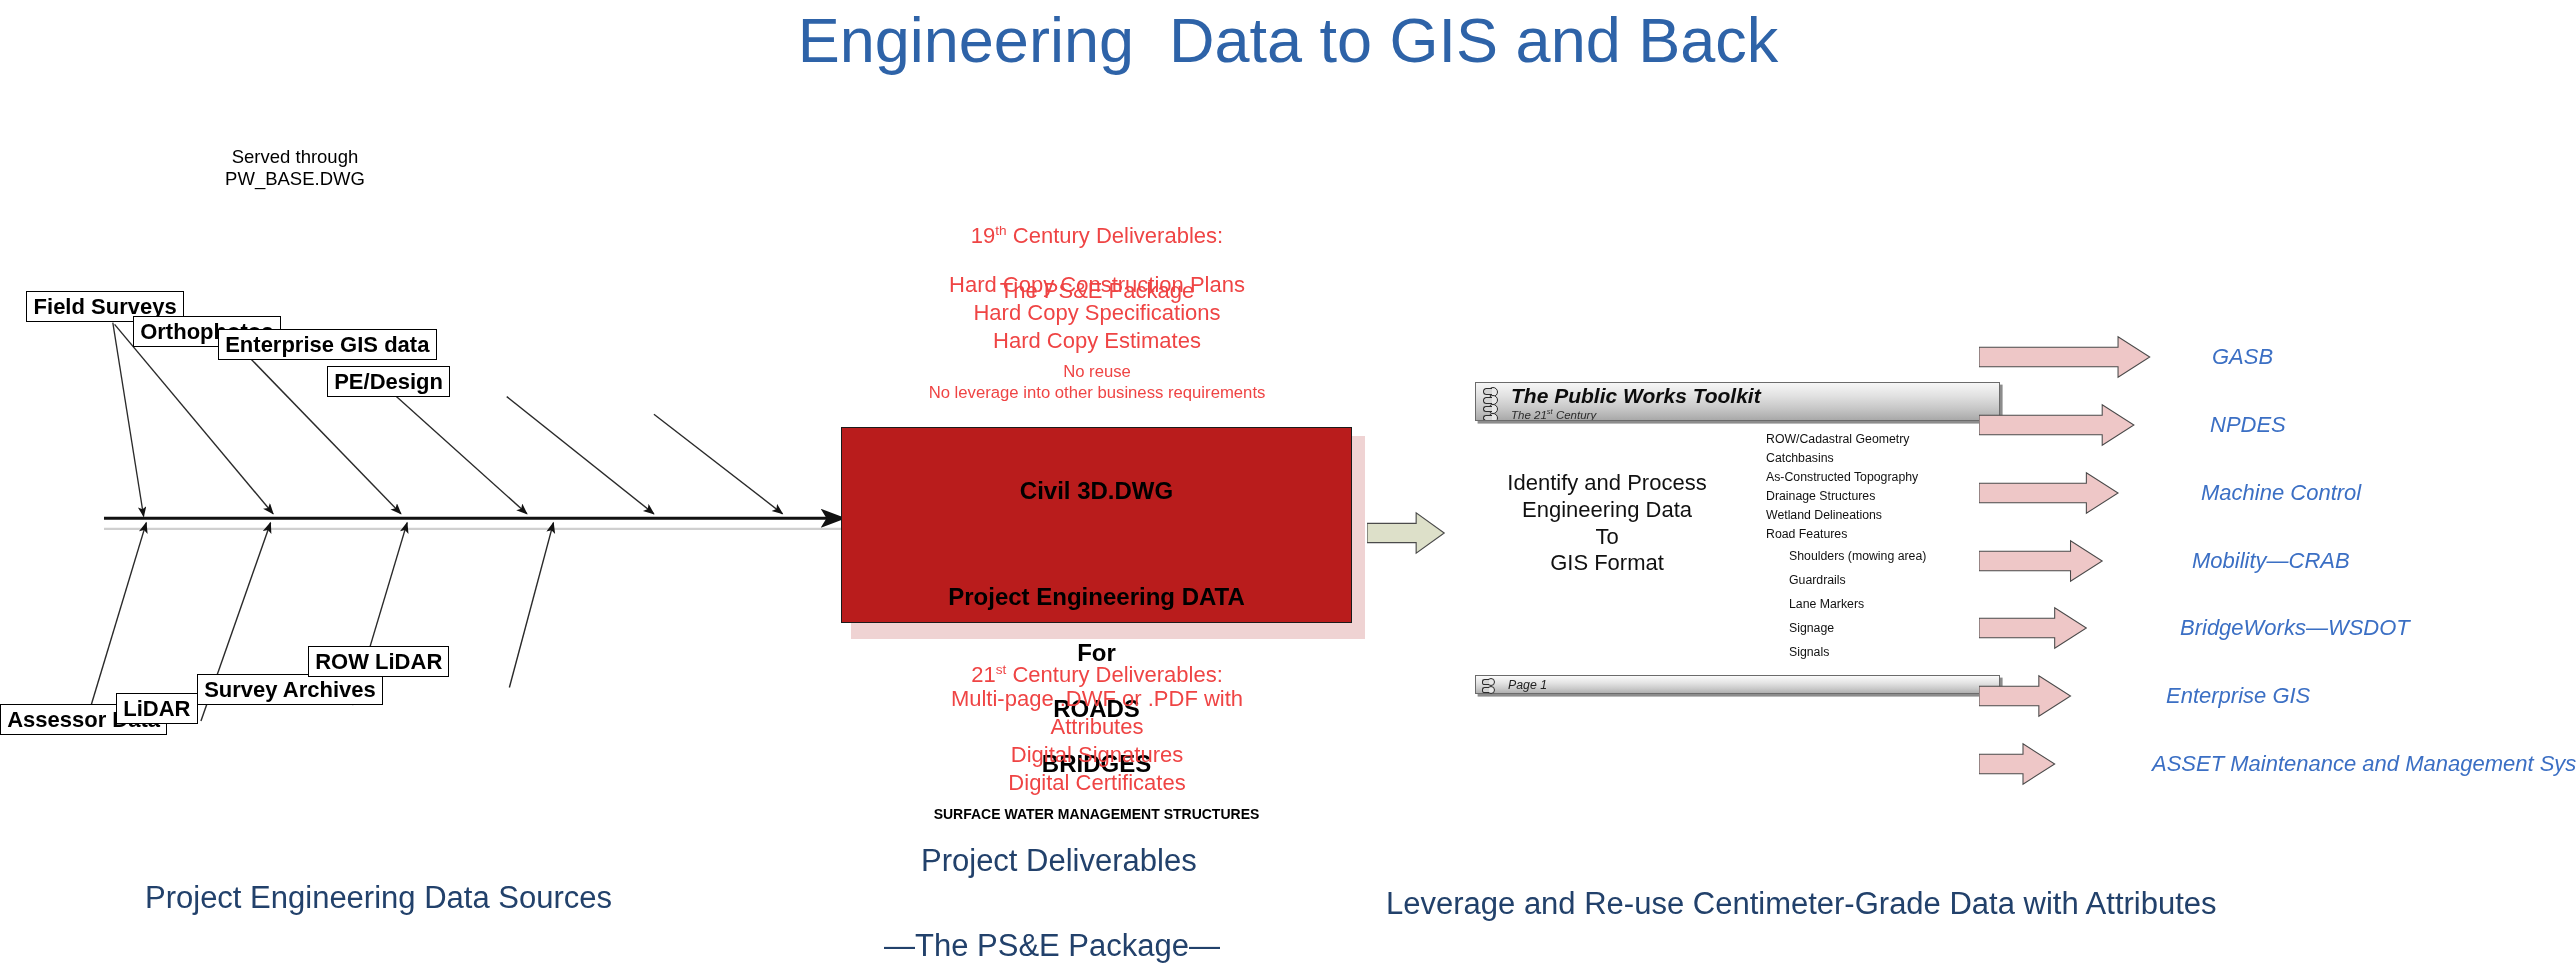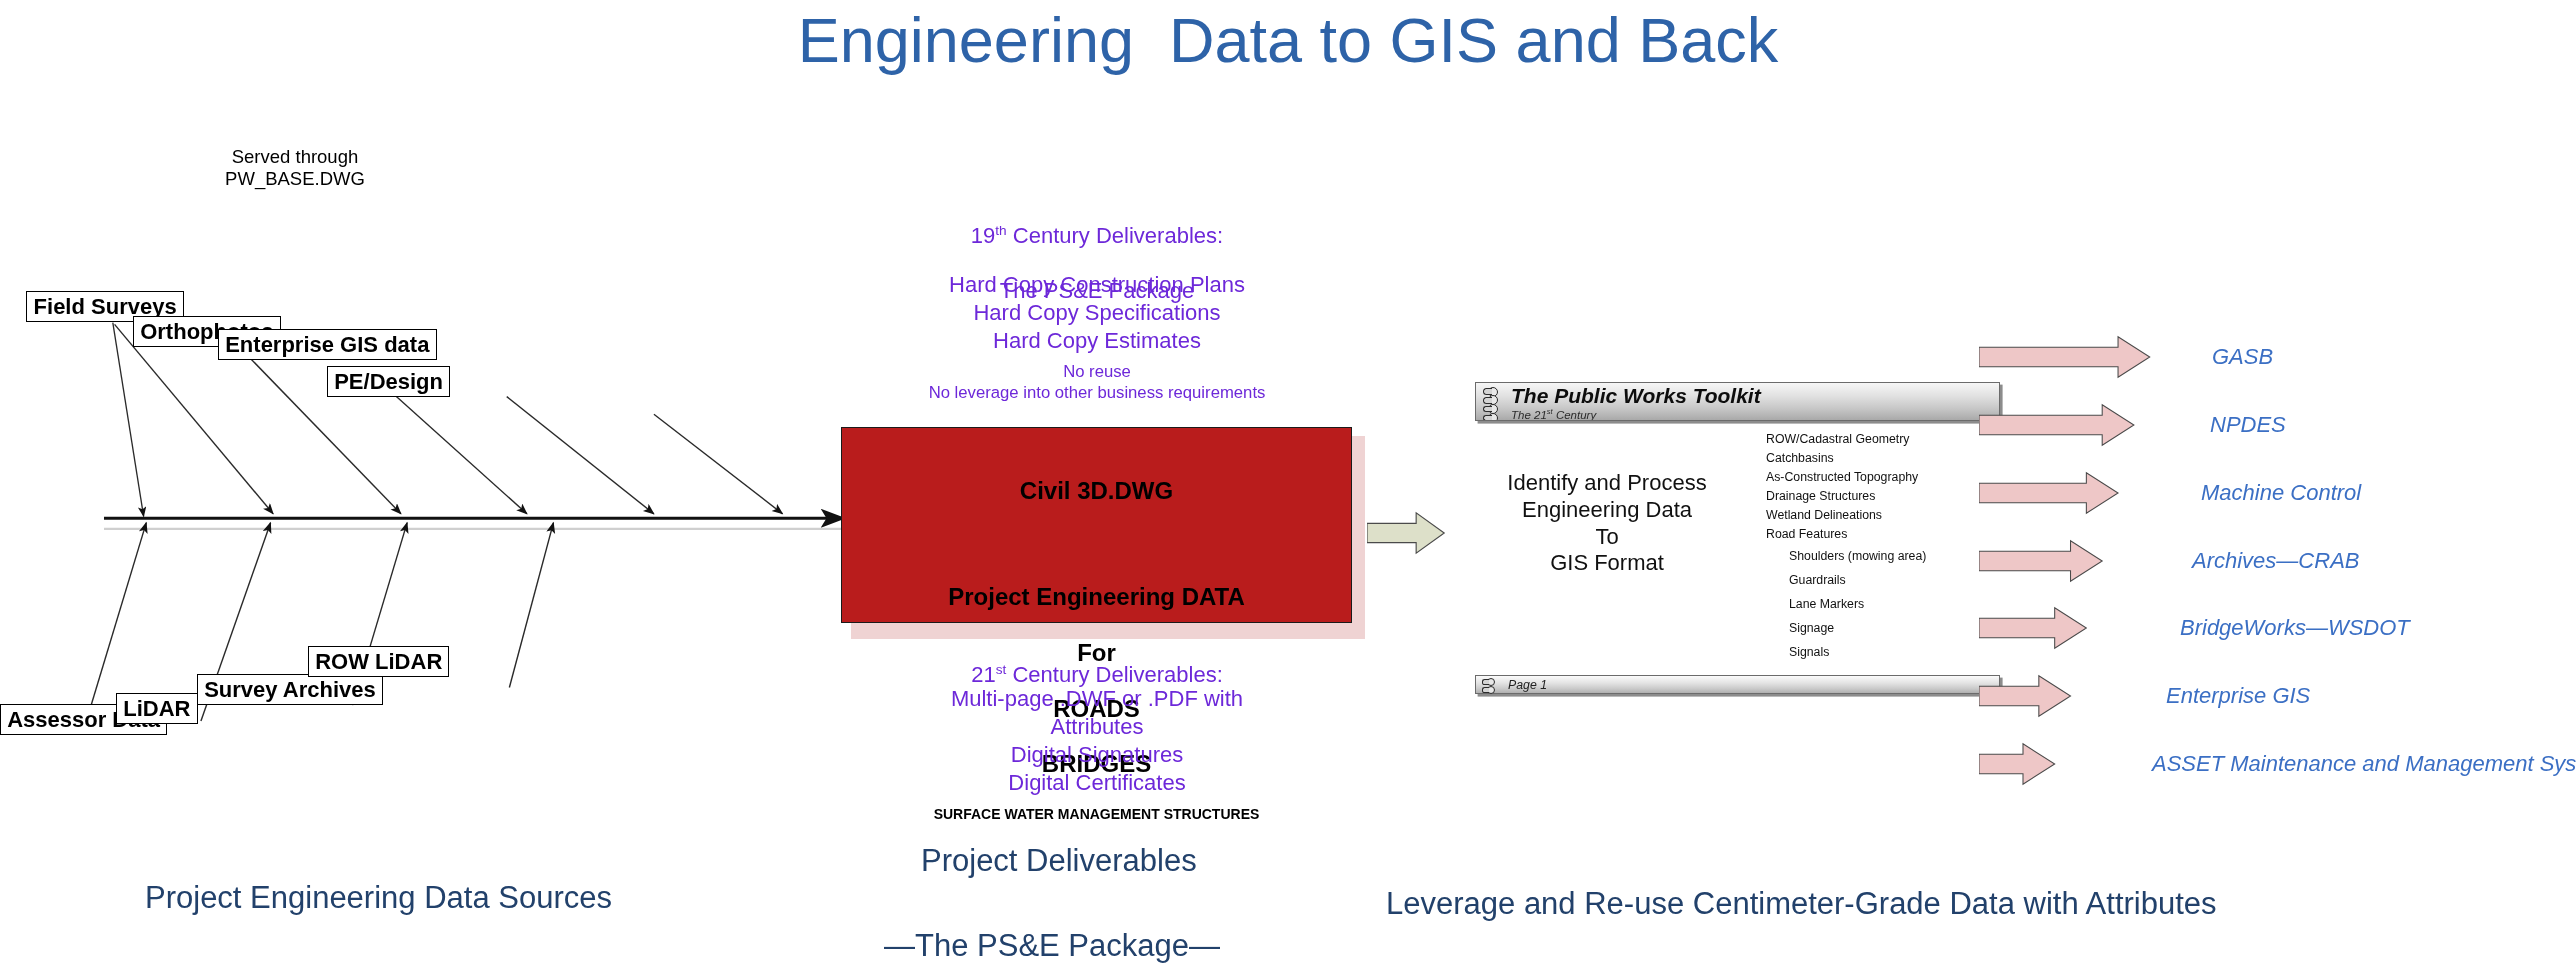--- a/index.html
+++ b/index.html
@@ -93,21 +93,21 @@
     text-align: center;
     padding-top: 21px;
     white-space: pre-line;
   }
   #civil-box .tight { font-size: 14px; }
 
   
   .deliv-block {
     position: absolute;
     text-align: center;
-    color: #6d28d9;
+    color: #ef4444;
     white-space: pre-line;
   }
 
   
   #transition-arrow {
     position: absolute;
     left: 1367px;
     top: 511px;
     width: 79px;
     height: 44px;
@@ -448,21 +448,21 @@
       <svg class="outcome-arrow" width="176" height="44" viewBox="0 0 200 50">
         <polygon points="0,14 122,14 122,2 158,25 122,48 122,36 0,36" fill="#EEC7C7" stroke="#4a4a4a" stroke-width="1.2"></polygon>
       </svg>
       <div class="outcome-label" style="left:222px; top:8.8px;">Machine Control</div>
     </div>
 
     <div class="outcome-row" style="top:204px;">
       <svg class="outcome-arrow" width="176" height="44" viewBox="0 0 200 50">
         <polygon points="0,14 104,14 104,2 140,25 104,48 104,36 0,36" fill="#EEC7C7" stroke="#4a4a4a" stroke-width="1.2"></polygon>
       </svg>
-      <div class="outcome-label" style="left:213px; top:8.8px;">Archives—CRAB</div>
+      <div class="outcome-label" style="left:213px; top:8.8px;">Mobility—CRAB</div>
     </div>
 
     <div class="outcome-row" style="top:271px;">
       <svg class="outcome-arrow" width="176" height="44" viewBox="0 0 200 50">
         <polygon points="0,14 86,14 86,2 122,25 86,48 86,36 0,36" fill="#EEC7C7" stroke="#4a4a4a" stroke-width="1.2"></polygon>
       </svg>
       <div class="outcome-label" style="left:201px; top:8.8px;">BridgeWorks—WSDOT</div>
     </div>
 
     <div class="outcome-row" style="top:339px;">

